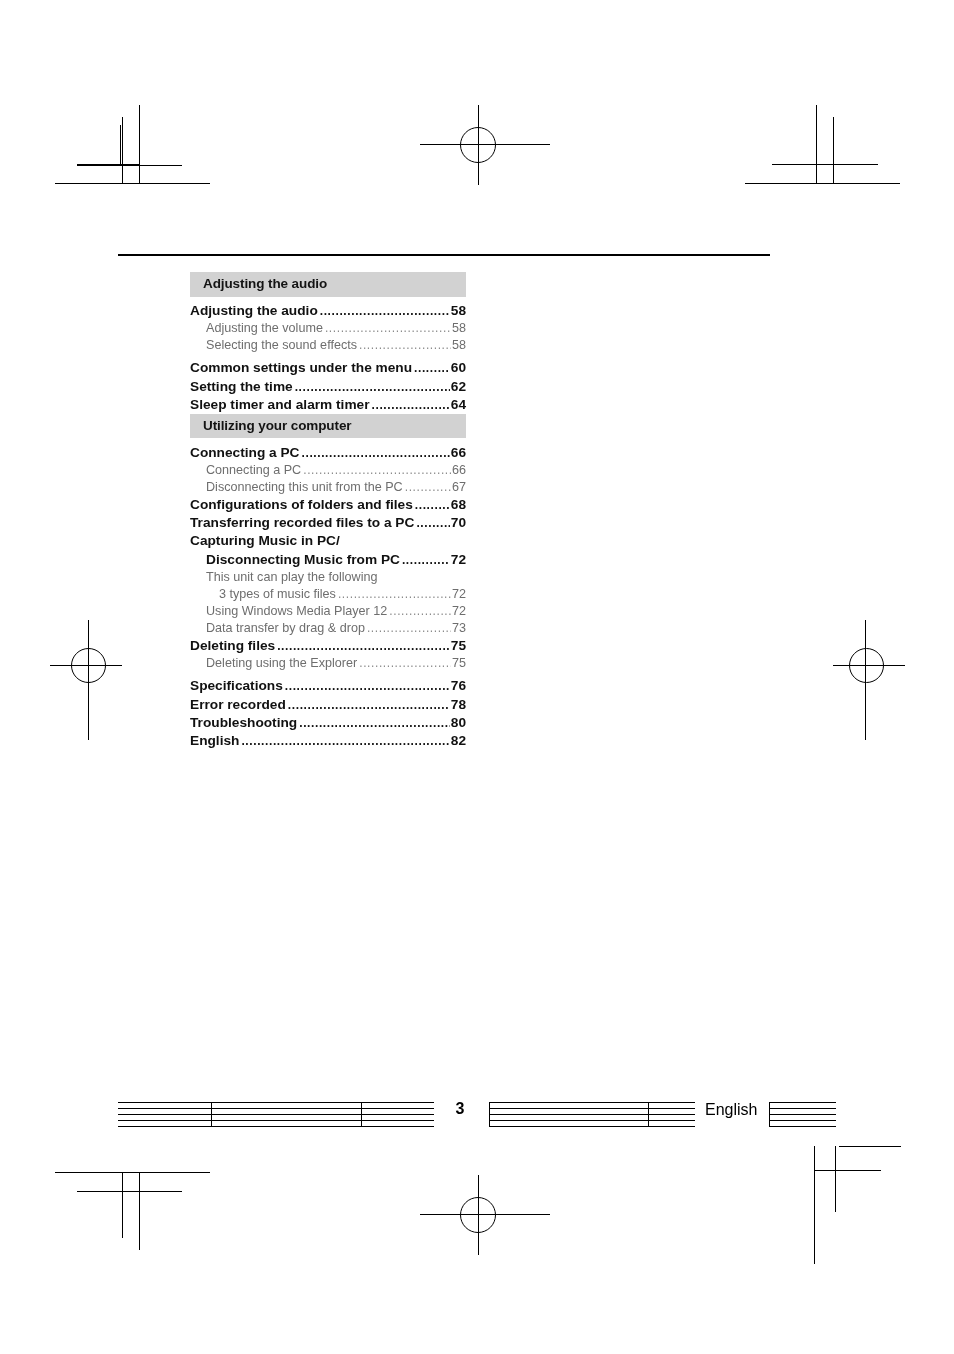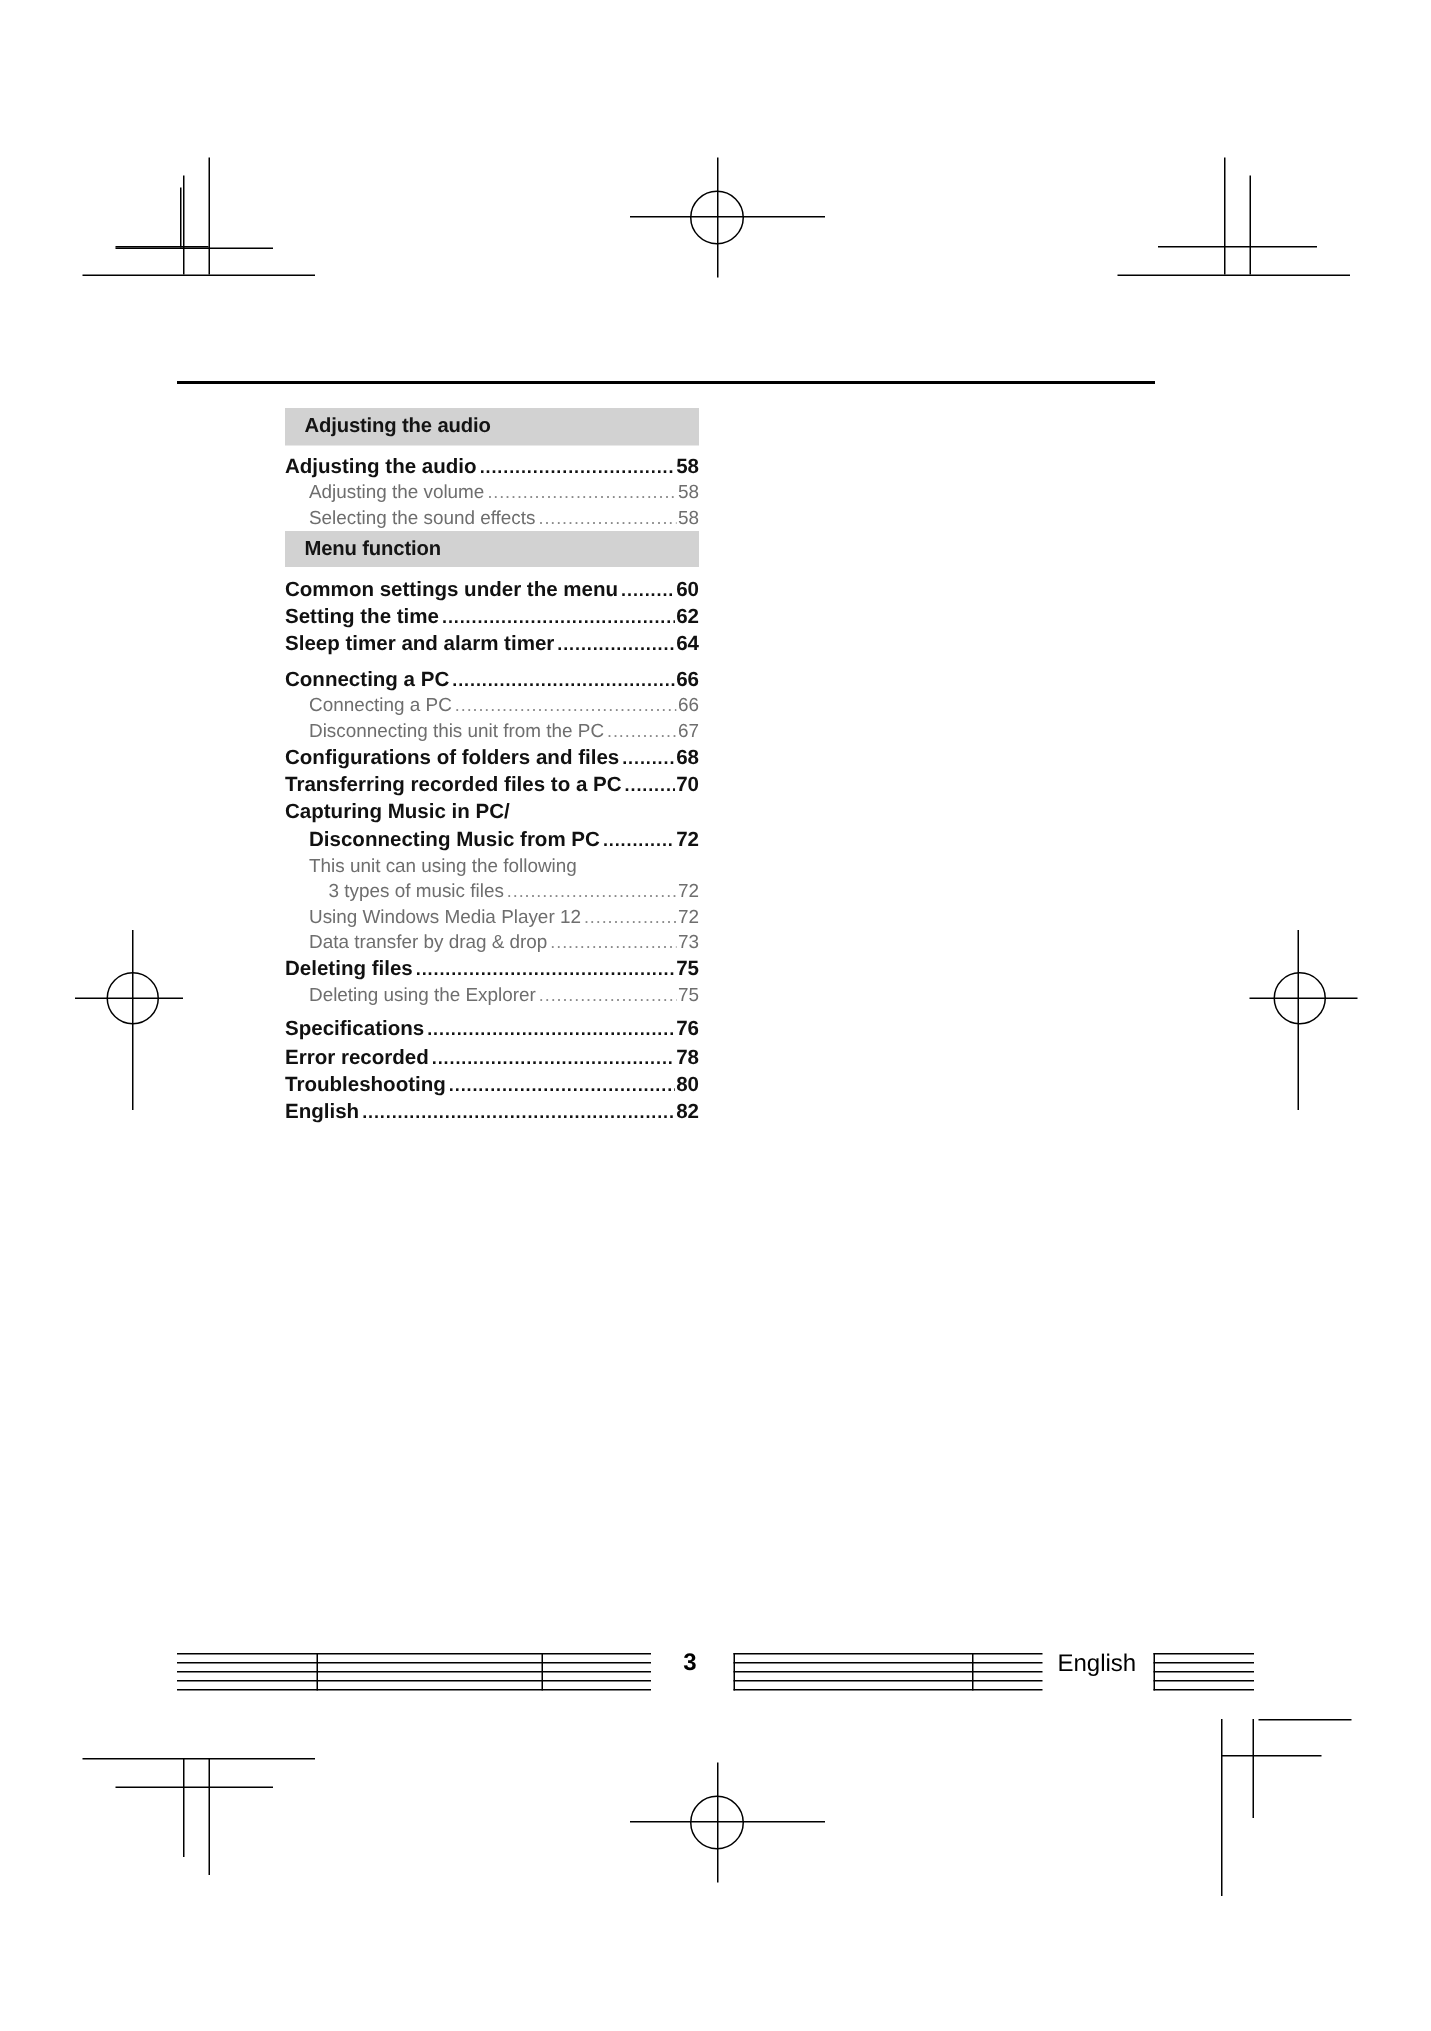--- a/index.html
+++ b/index.html
@@ -232,40 +232,40 @@
           <span class="pg">58</span>
         </div>
         <div class="entry lv2">
           <span class="txt">Selecting the sound effects</span>
           <span class="leader"></span>
           <span class="pg">58</span>
         </div>
       </div>
     </div>
     <div class="section">
-      <div class="section-header">Menu function</div>
       <div class="entries">
         <div class="entry lv1">
           <span class="txt">Common settings under the menu</span>
           <span class="leader"></span>
           <span class="pg">60</span>
         </div>
         <div class="entry lv1">
           <span class="txt">Setting the time</span>
           <span class="leader"></span>
           <span class="pg">62</span>
         </div>
         <div class="entry lv1">
           <span class="txt">Sleep timer and alarm timer</span>
           <span class="leader"></span>
           <span class="pg">64</span>
         </div>
       </div>
     </div>
     <div class="section">
+      <div class="section-header">Utilizing your computer</div>
       <div class="entries">
         <div class="entry lv1">
           <span class="txt">Connecting a PC</span>
           <span class="leader"></span>
           <span class="pg">66</span>
         </div>
         <div class="entry lv2">
           <span class="txt">Connecting a PC</span>
           <span class="leader"></span>
           <span class="pg">66</span>
@@ -287,21 +287,21 @@
         </div>
         <div class="entry lv1 noleader">
           <span class="txt">Capturing Music in PC/</span>
         </div>
         <div class="entry lv1b">
           <span class="txt">Disconnecting Music from PC</span>
           <span class="leader"></span>
           <span class="pg">72</span>
         </div>
         <div class="entry lv2 noleader">
-          <span class="txt">This unit can using the following</span>
+          <span class="txt">This unit can play the following</span>
         </div>
         <div class="entry lv3">
           <span class="txt">3 types of music files</span>
           <span class="leader"></span>
           <span class="pg">72</span>
         </div>
         <div class="entry lv2">
           <span class="txt">Using Windows Media Player 12</span>
           <span class="leader"></span>
           <span class="pg">72</span>

